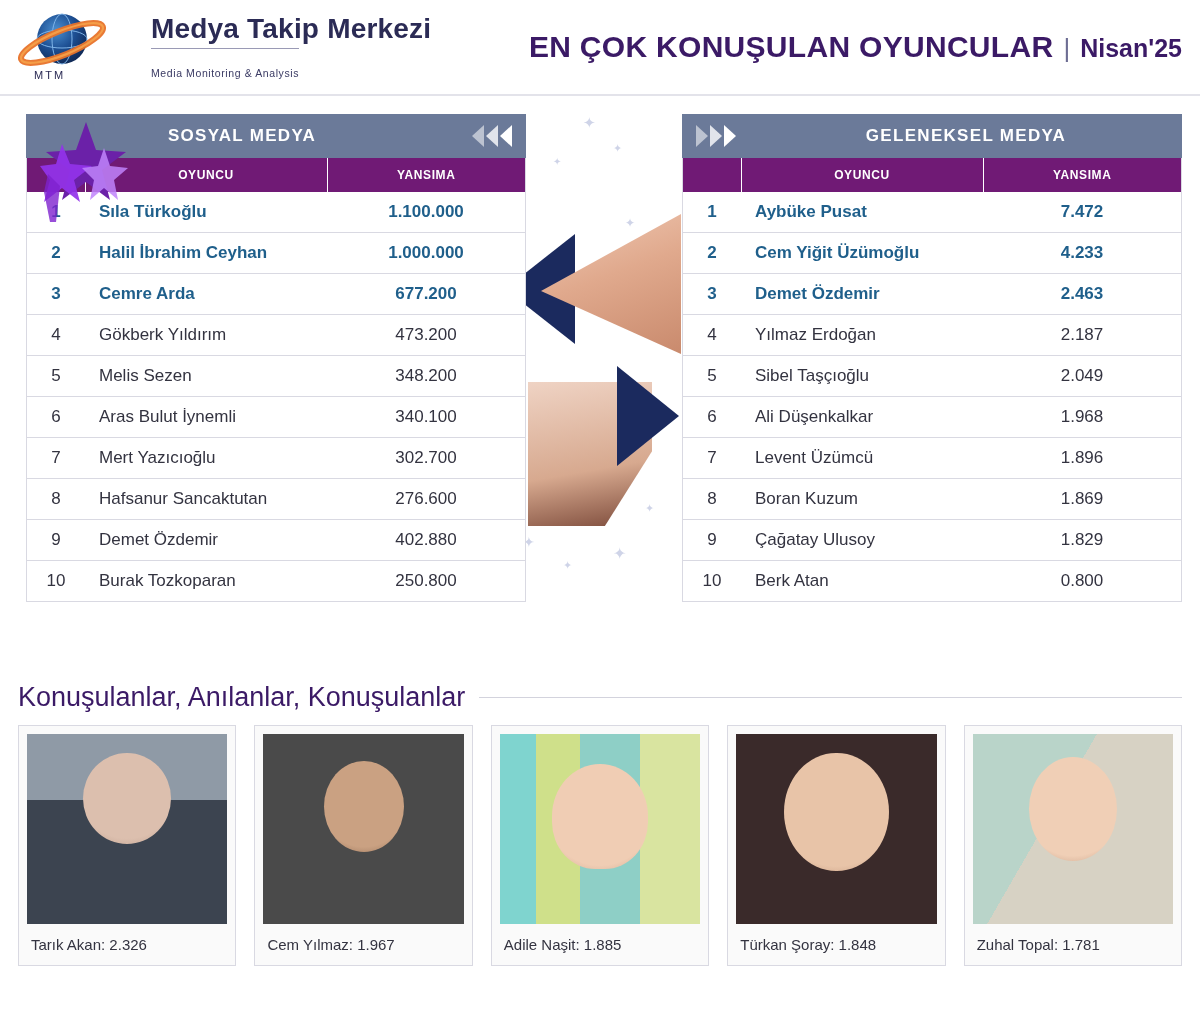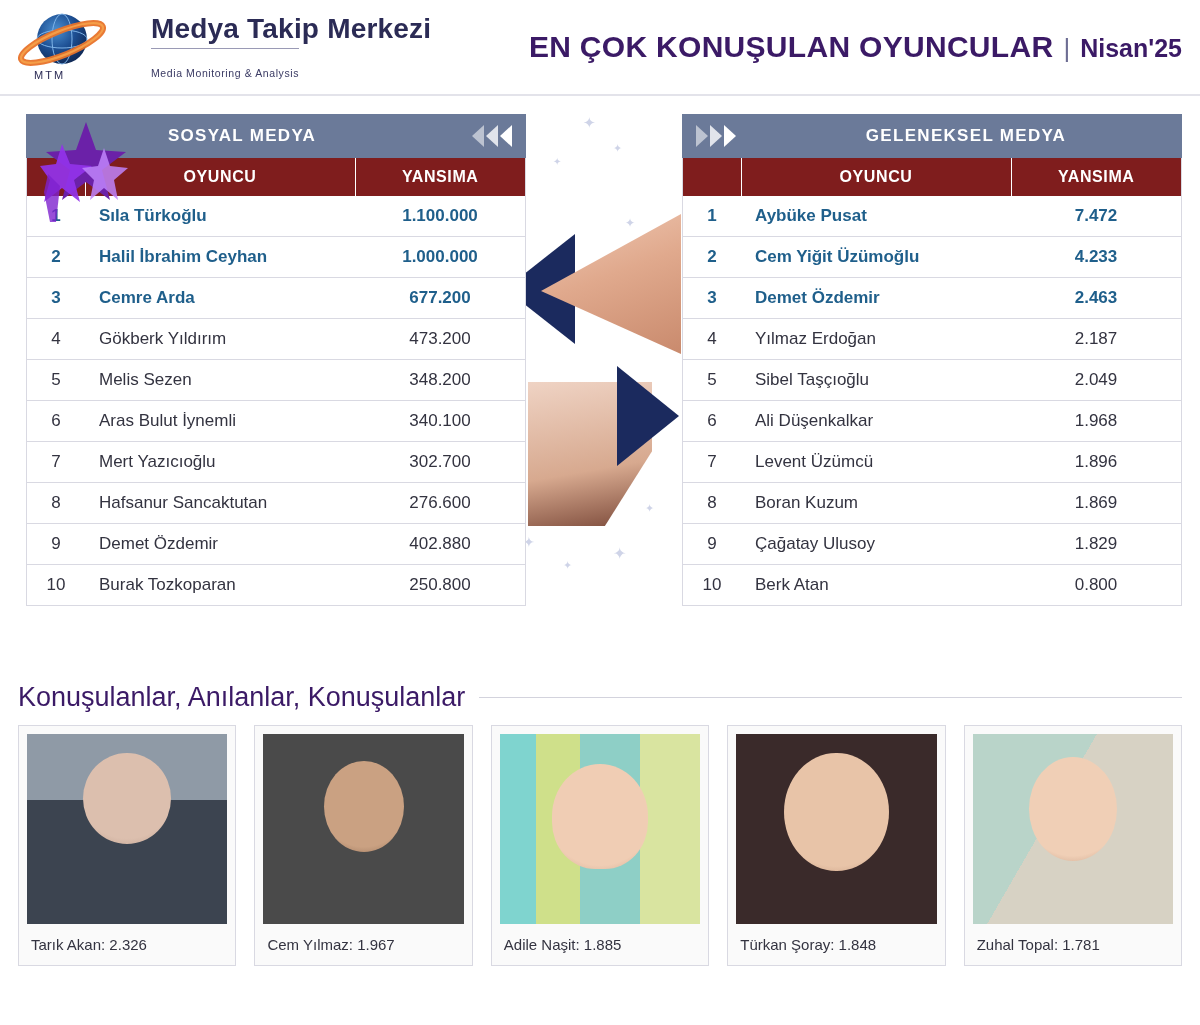--- a/index.html
+++ b/index.html
@@ -74,33 +74,33 @@
     border-bottom: 11px solid transparent;
   }
   .chev.left span { border-right: 12px solid #ffffff; }
   .chev.right span { border-left: 12px solid #ffffff; }
   .chev span:nth-child(1) { opacity: .55; }
   .chev span:nth-child(2) { opacity: .8; }
   .chev span:nth-child(3) { opacity: 1; }
 
   table.rank { width: 100%; border-collapse: collapse; table-layout: fixed; }
   table.rank th {
-    background: #7f1d1d; color: #fff;
-    font-size: 16px; font-weight: bold; letter-spacing: .6px;
+    background: #701a75; color: #fff;
+    font-size: 12px; font-weight: bold; letter-spacing: .6px;
     padding: 10px 0; border-right: 1px solid #ffffff;
   }
   table.rank th:last-child { border-right: none; }
   table.rank td {
     font-size: 17px; color: #333340;
     padding: 10px 0; border-bottom: 1px solid #d9d9e2;
     background: #ffffff;
   }
   .c-rank { width: 58px; text-align: center; color: #333340; }
   .c-name { text-align: left; padding-left: 14px !important; }
-  .c-val { width: 170px; text-align: center; }
+  .c-val { width: 198px; text-align: center; }
   tr.top td { color: #1f5f8b; font-weight: bold; }
   tr.top .c-rank { color: #1f5f8b; }
   .panel.left table.rank tbody tr td:nth-child(3),
   .panel.right table.rank tbody tr td:nth-child(3) { border-left: none; }
   .panel.left .tbl-wrap, .panel.right .tbl-wrap {
     border-left: 1px solid #d9d9e2; border-right: 1px solid #d9d9e2;
   }
 
   
   .stars {

